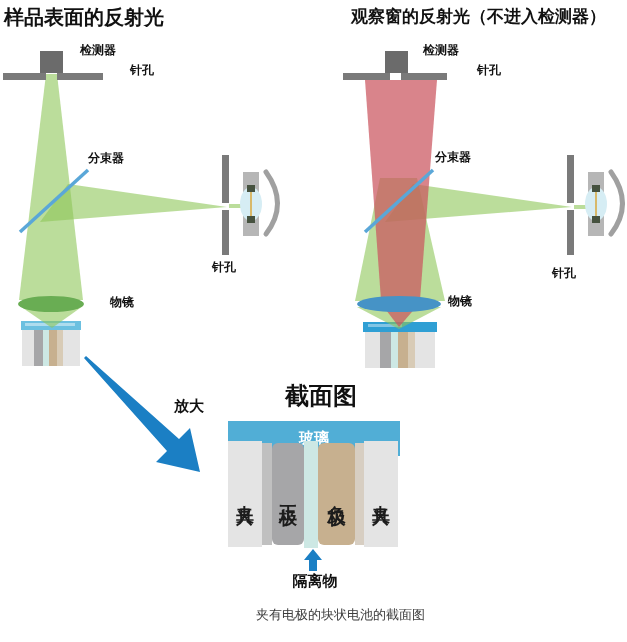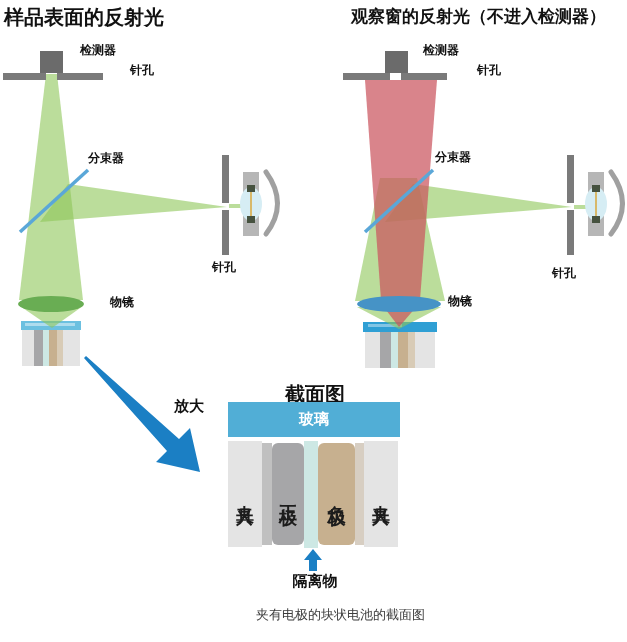--- a/index.html
+++ b/index.html
@@ -4,24 +4,24 @@
 <style>
   html,body{margin:0;padding:0;background:#fff;}
   .canvas{
     position:relative;width:627px;height:642px;background:#fff;overflow:hidden;
     font-family:Liberation Sans, sans-serif;color:#111;
   }
   .canvas svg{position:absolute;left:0;top:0;}
   .lbl{position:absolute;font-weight:bold;font-size:12px;line-height:1.1;white-space:nowrap;color:#111;}
   .title{font-size:20px;}
   .title2{font-size:17px;margin-left:32px;}
-  .cs-title{font-size:20px;}
+  .cs-title{font-size:24px;}
   .magnify{font-size:15px;}
   .glass-bar{
-    position:absolute;left:228px;top:402px;width:172px;height:35px;
+    position:absolute;left:228px;top:421px;width:172px;height:35px;
     display:flex;align-items:center;justify-content:center;
   }
   .glass-bar span{color:#fff;font-weight:bold;font-size:15px;}
   .cs-col{position:absolute;display:flex;align-items:center;justify-content:center;}
   .vlabel{
     writing-mode:vertical-rl;text-orientation:upright;
     font-weight:bold;font-size:18px;color:#1c1c1c;letter-spacing:4px;
   }
   .sep-label{position:absolute;left:270px;top:572px;width:90px;text-align:center;
     font-weight:bold;font-size:15px;}

